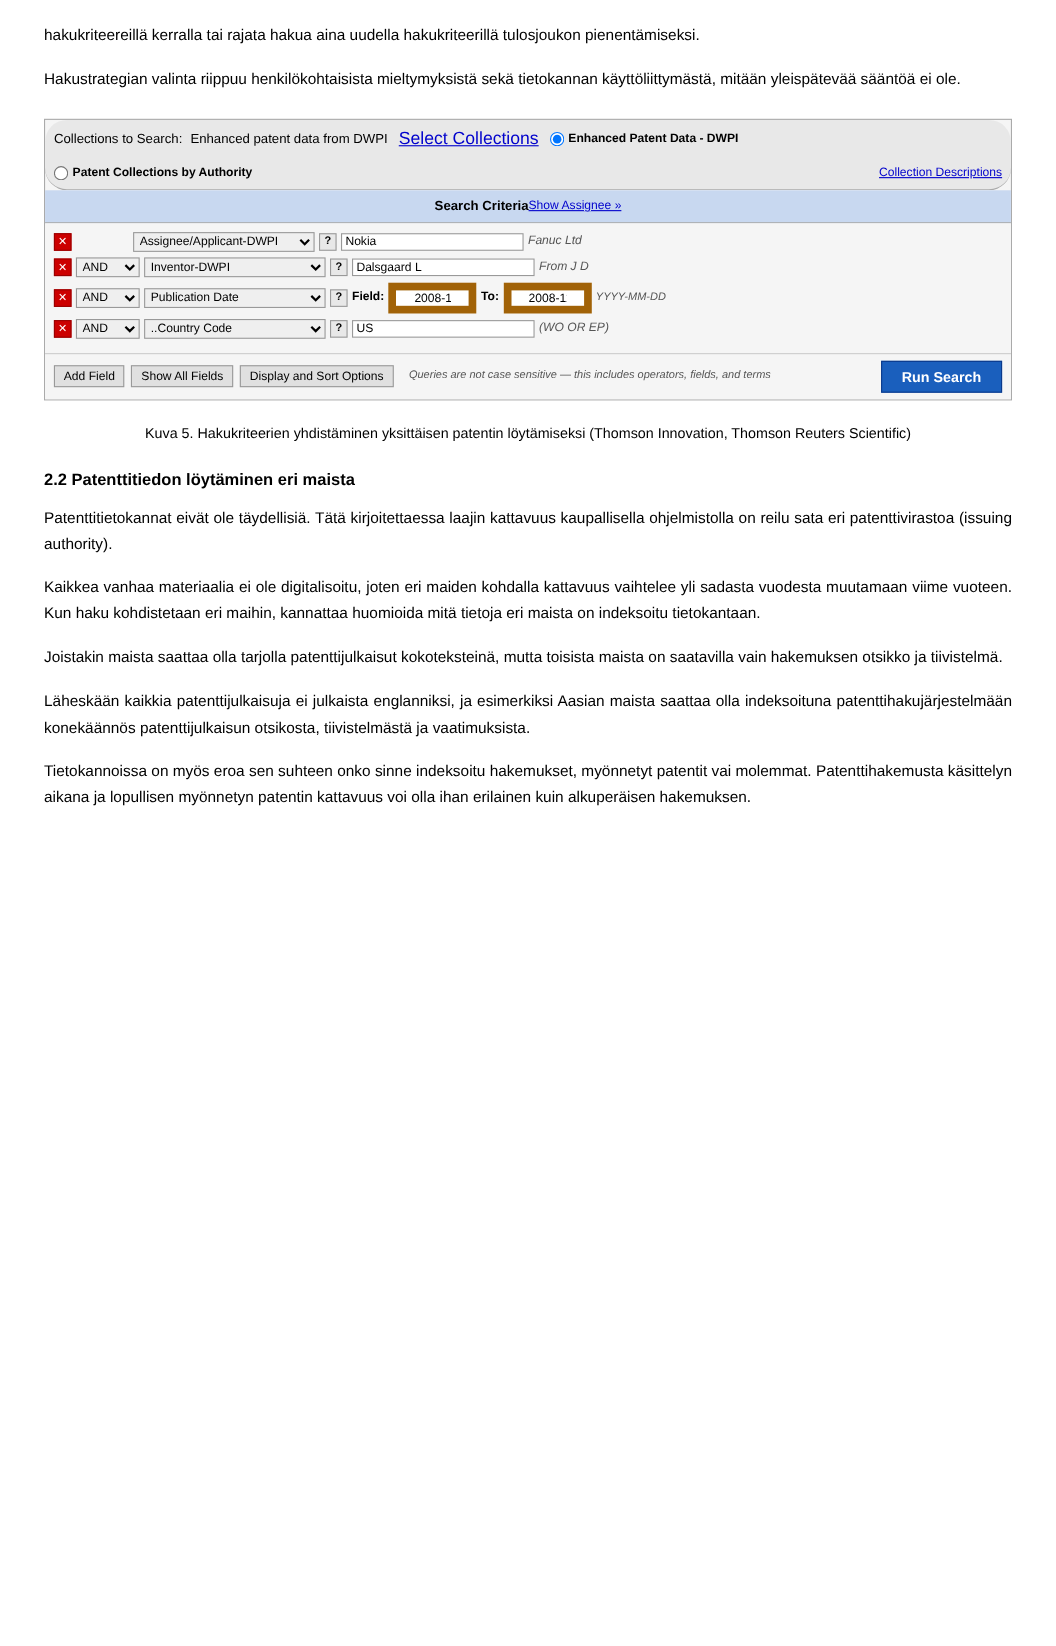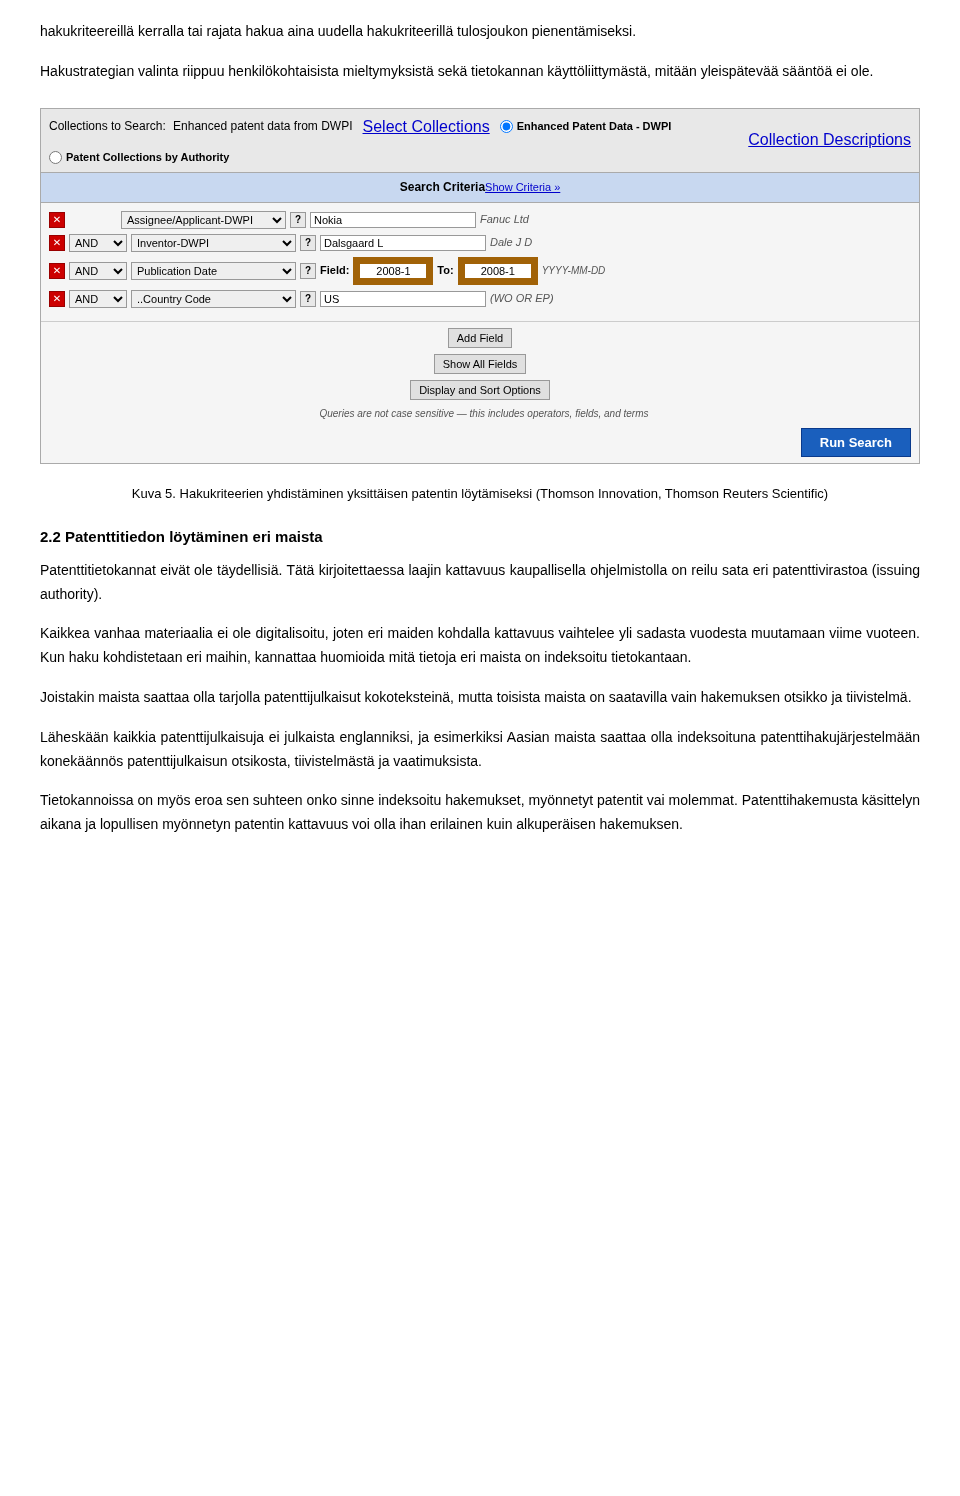--- a/index.html
+++ b/index.html
@@ -22,22 +22,23 @@
       border: 1px solid #aaa;
       margin: 24px 0 20px 0;
       background: #f5f5f5;
       font-size: 12px;
     }
     .collections-bar {
       background: #e8e8e8;
       border-bottom: 1px solid #aaa;
       padding: 5px 8px;
       display: flex;
-      align-items: center;
+      align-items: flex-end;
       justify-content: space-between;
+      border-radius: 20px;
     }
     .collections-left {
       display: flex;
       align-items: center;
       gap: 10px;
       flex-wrap: wrap;
     }
     .collections-title {
       font-weight: bold;
       font-size: 12px;
@@ -60,21 +61,21 @@
       font-size: 11px;
       font-weight: bold;
     }
     .radio-option input[type=radio] {
       margin: 0;
     }
     .collection-desc-link {
       color: #00c;
       text-decoration: underline;
       cursor: pointer;
-      font-size: 16px;
+      font-size: 11px;
       white-space: nowrap;
     }
     .search-criteria-header {
       background: #c8d8f0;
       border-bottom: 1px solid #aaa;
       padding: 5px 8px;
       display: flex;
       align-items: center;
       justify-content: center;
     }
@@ -170,21 +171,20 @@
       color: #555;
       font-style: italic;
     }
     .toolbar-row {
       display: flex;
       align-items: center;
       gap: 6px;
       padding: 6px 8px;
       border-top: 1px solid #ccc;
       background: #f5f5f5;
-      flex-direction: column;
     }
     .toolbar-btn {
       background: #e0e0e0;
       border: 1px solid #999;
       padding: 3px 8px;
       font-size: 11px;
       cursor: pointer;
     }
     .run-search-btn {
       background: #1a5fbd;
@@ -238,21 +238,21 @@
       <span class="radio-option">
         <input type="radio" name="collection" style="">
         <span>Patent Collections by Authority</span>
       </span>
     </div>
     <span class="collection-desc-link">Collection Descriptions</span>
   </div>
 
   <div class="search-criteria-header">
     <span class="search-criteria-title">Search Criteria</span>
-    <span class="show-operators-link">Show Criteria »</span>
+    <span class="show-operators-link">Show Assignee »</span>
   </div>
 
   <div class="criteria-rows">
 
     <div class="criteria-row">
       <button class="remove-btn">✕</button>
       <select class="operator-select" style="visibility:hidden; width:48px;">
         <option>AND</option>
       </select>
       <select class="field-select">
@@ -268,21 +268,21 @@
       <select class="operator-select">
         <option>AND</option>
         <option>OR</option>
         <option>NOT</option>
       </select>
       <select class="field-select">
         <option>Inventor-DWPI</option>
       </select>
       <button class="help-btn">?</button>
       <input class="value-input" type="text" value="Dalsgaard L" style="">
-      <span class="hint-text">Dale J D</span>
+      <span class="hint-text">From J D</span>
     </div>
 
     <div class="criteria-row">
       <button class="remove-btn">✕</button>
       <select class="operator-select">
         <option>AND</option>
         <option>OR</option>
         <option>NOT</option>
       </select>
       <select class="field-select">

